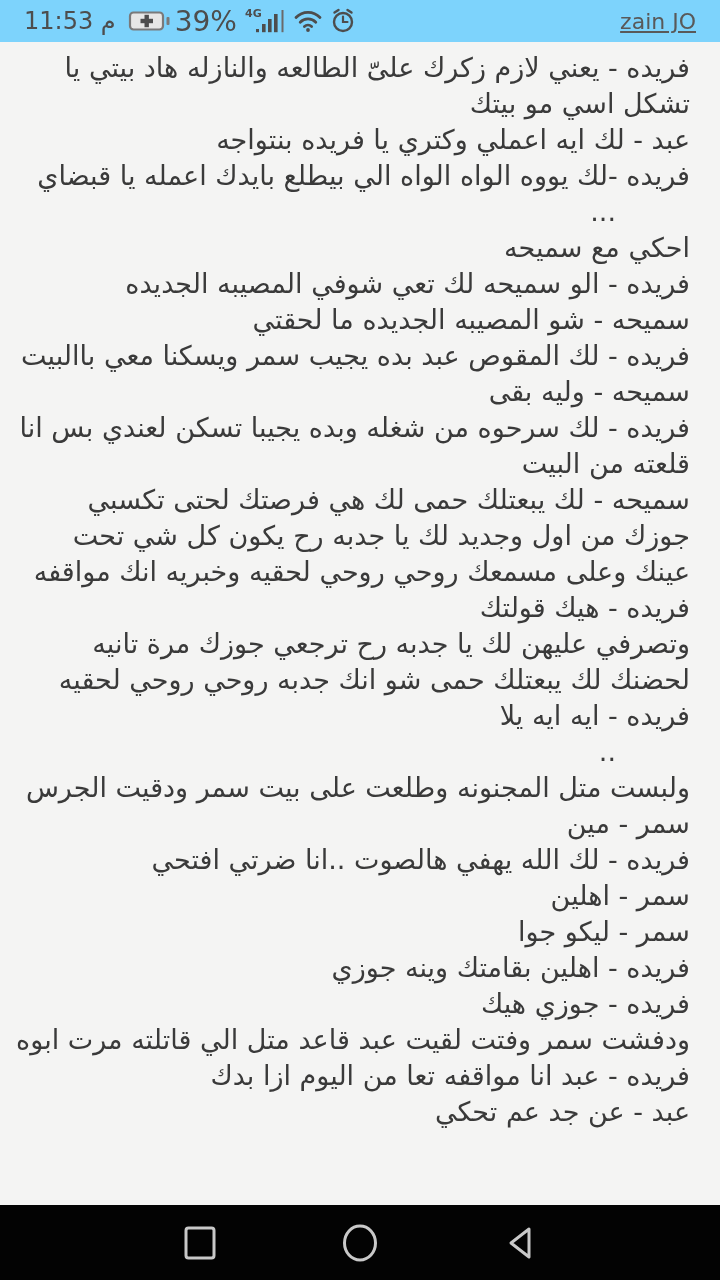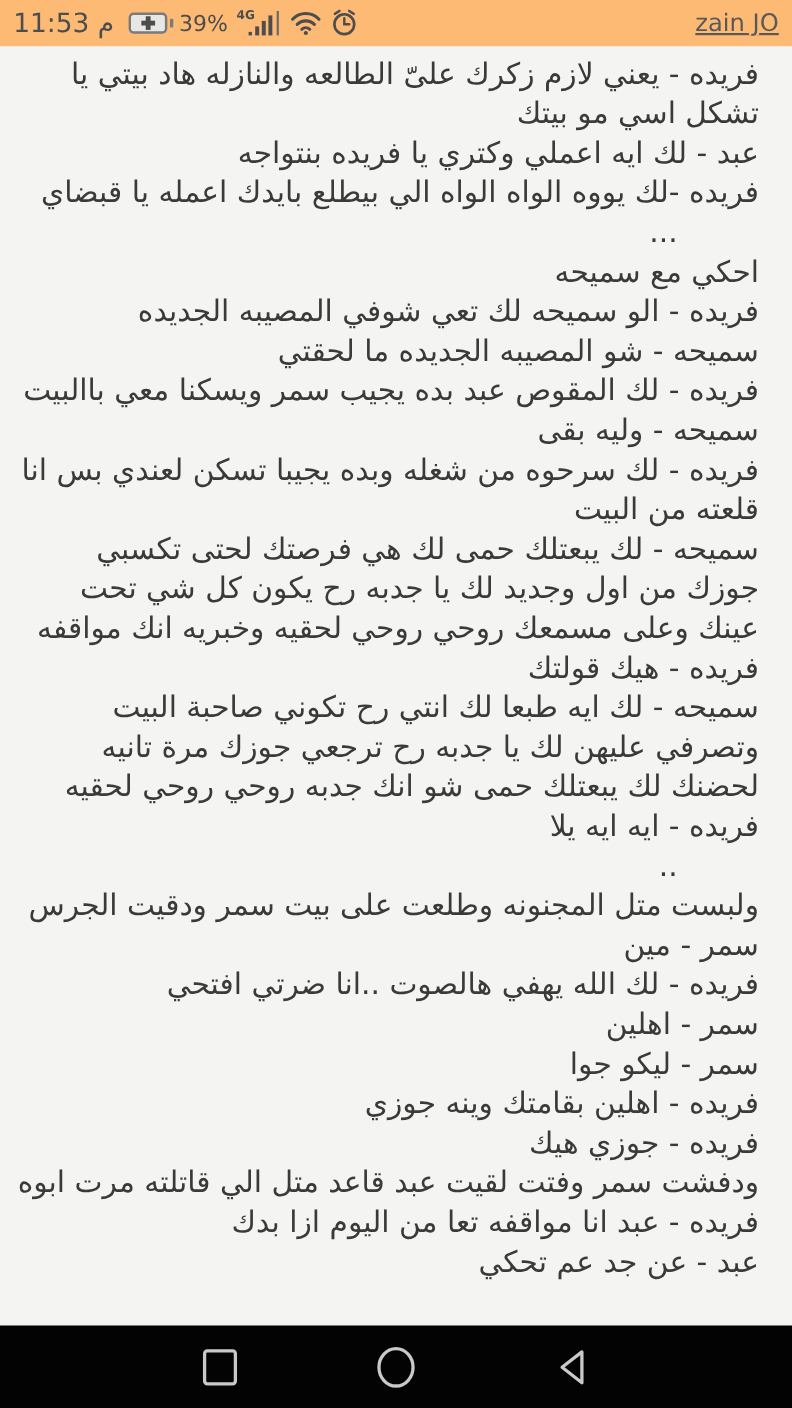--- a/index.html
+++ b/index.html
@@ -3,26 +3,26 @@
 <meta charset="utf-8">
 <style>
   html,body{margin:0;padding:0;background:#000;}
   .screen{
     position:relative;width:720px;height:1280px;overflow:hidden;
     background:#f4f4f3;font-family:"DejaVu Sans",sans-serif;
   }
   
   .status-bar{
     position:absolute;top:0;left:0;right:0;height:42px;
-    background:#fdba74;display:flex;align-items:center;
-    padding:0 12px;box-sizing:border-box;color:#4d4d4d;text-align:right;
+    background:#7dd3fc;display:flex;align-items:center;
+    padding:0 24px;box-sizing:border-box;color:#4d4d4d;text-align:right;
   }
   .sb-time{font-size:24px;letter-spacing:0.5px;}
   .sb-batt{margin-left:12px;display:flex;align-items:center;line-height:0;}
-  .sb-pct{font-size:20px;margin-left:3px;}
+  .sb-pct{font-size:28px;margin-left:3px;}
   .sb-sig{margin-left:8px;line-height:0;}
   .sb-wifi{margin-left:7px;line-height:0;}
   .sb-alarm{margin-left:8px;line-height:0;}
   .sb-carrier{margin-left:auto;font-size:22px;color:#595959;text-decoration:underline;}
   
   .content{
     position:absolute;top:42px;bottom:75px;left:0;right:0;
     padding:8px 30px 0 22px;box-sizing:border-box;
     direction:rtl;text-align:right;
     font-size:27px;line-height:36px;color:#3a3a3a;
@@ -103,21 +103,20 @@
       <div class="line">فريده - الو سميحه لك تعي شوفي المصيبه الجديده</div>
       <div class="line">سميحه - شو المصيبه الجديده ما لحقتي</div>
       <div class="line">فريده - لك المقوص عبد بده يجيب سمر ويسكنا معي باالبيت</div>
       <div class="line">سميحه - وليه بقى</div>
       <div class="line">فريده - لك سرحوه من شغله وبده يجيبا تسكن لعندي بس انا</div>
       <div class="line">قلعته من البيت</div>
       <div class="line">سميحه - لك يبعتلك حمى لك هي فرصتك لحتى تكسبي</div>
       <div class="line">جوزك من اول وجديد لك يا جدبه رح يكون كل شي تحت</div>
       <div class="line">عينك وعلى مسمعك روحي روحي لحقيه وخبريه انك مواقفه</div>
       <div class="line">فريده - هيك قولتك</div>
-      <div class="line">سميحه - لك ايه طبعا لك انتي رح تكوني صاحبة البيت</div>
       <div class="line">وتصرفي عليهن لك يا جدبه رح ترجعي جوزك مرة تانيه</div>
       <div class="line">لحضنك لك يبعتلك حمى شو انك جدبه روحي روحي لحقيه</div>
       <div class="line">فريده - ايه ايه يلا</div>
       <div class="line indent">..</div>
       <div class="line">ولبست متل المجنونه وطلعت على بيت سمر ودقيت الجرس</div>
       <div class="line">سمر - مين</div>
       <div class="line">فريده - لك الله يهفي هالصوت ..انا ضرتي افتحي</div>
       <div class="line">سمر - اهلين</div>
       <div class="line">سمر - ليكو جوا</div>
       <div class="line">فريده - اهلين بقامتك وينه جوزي</div>

